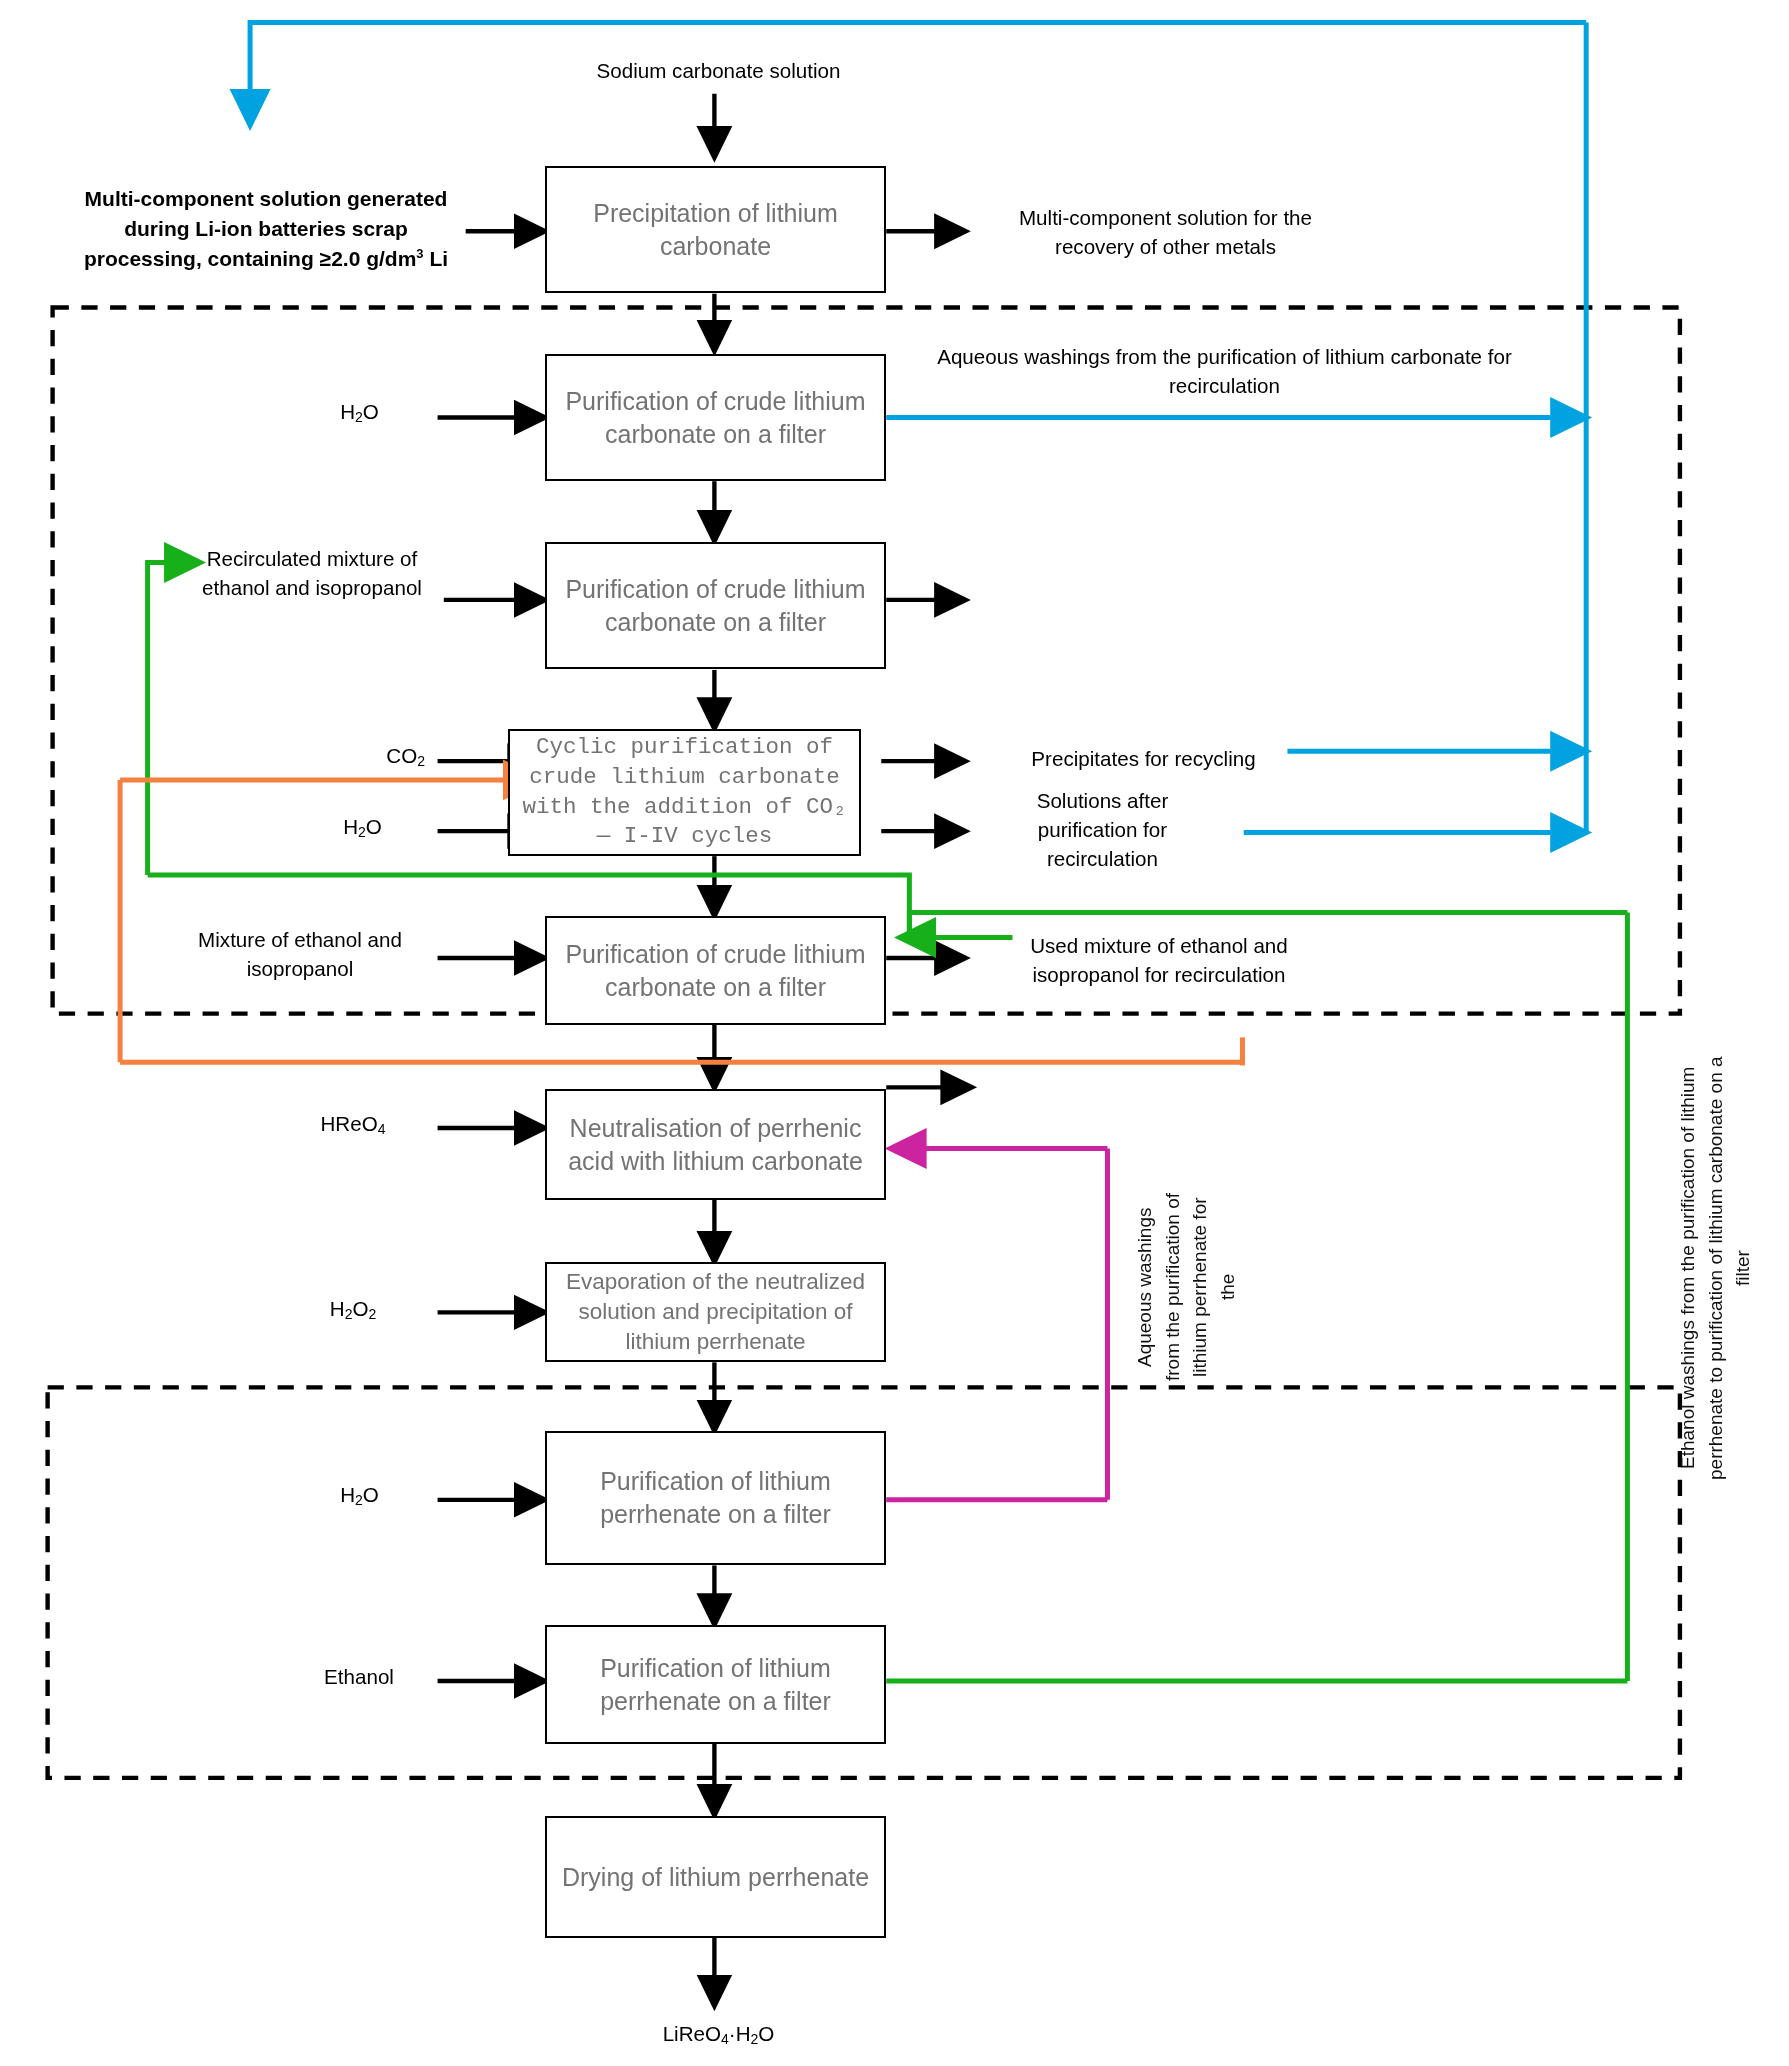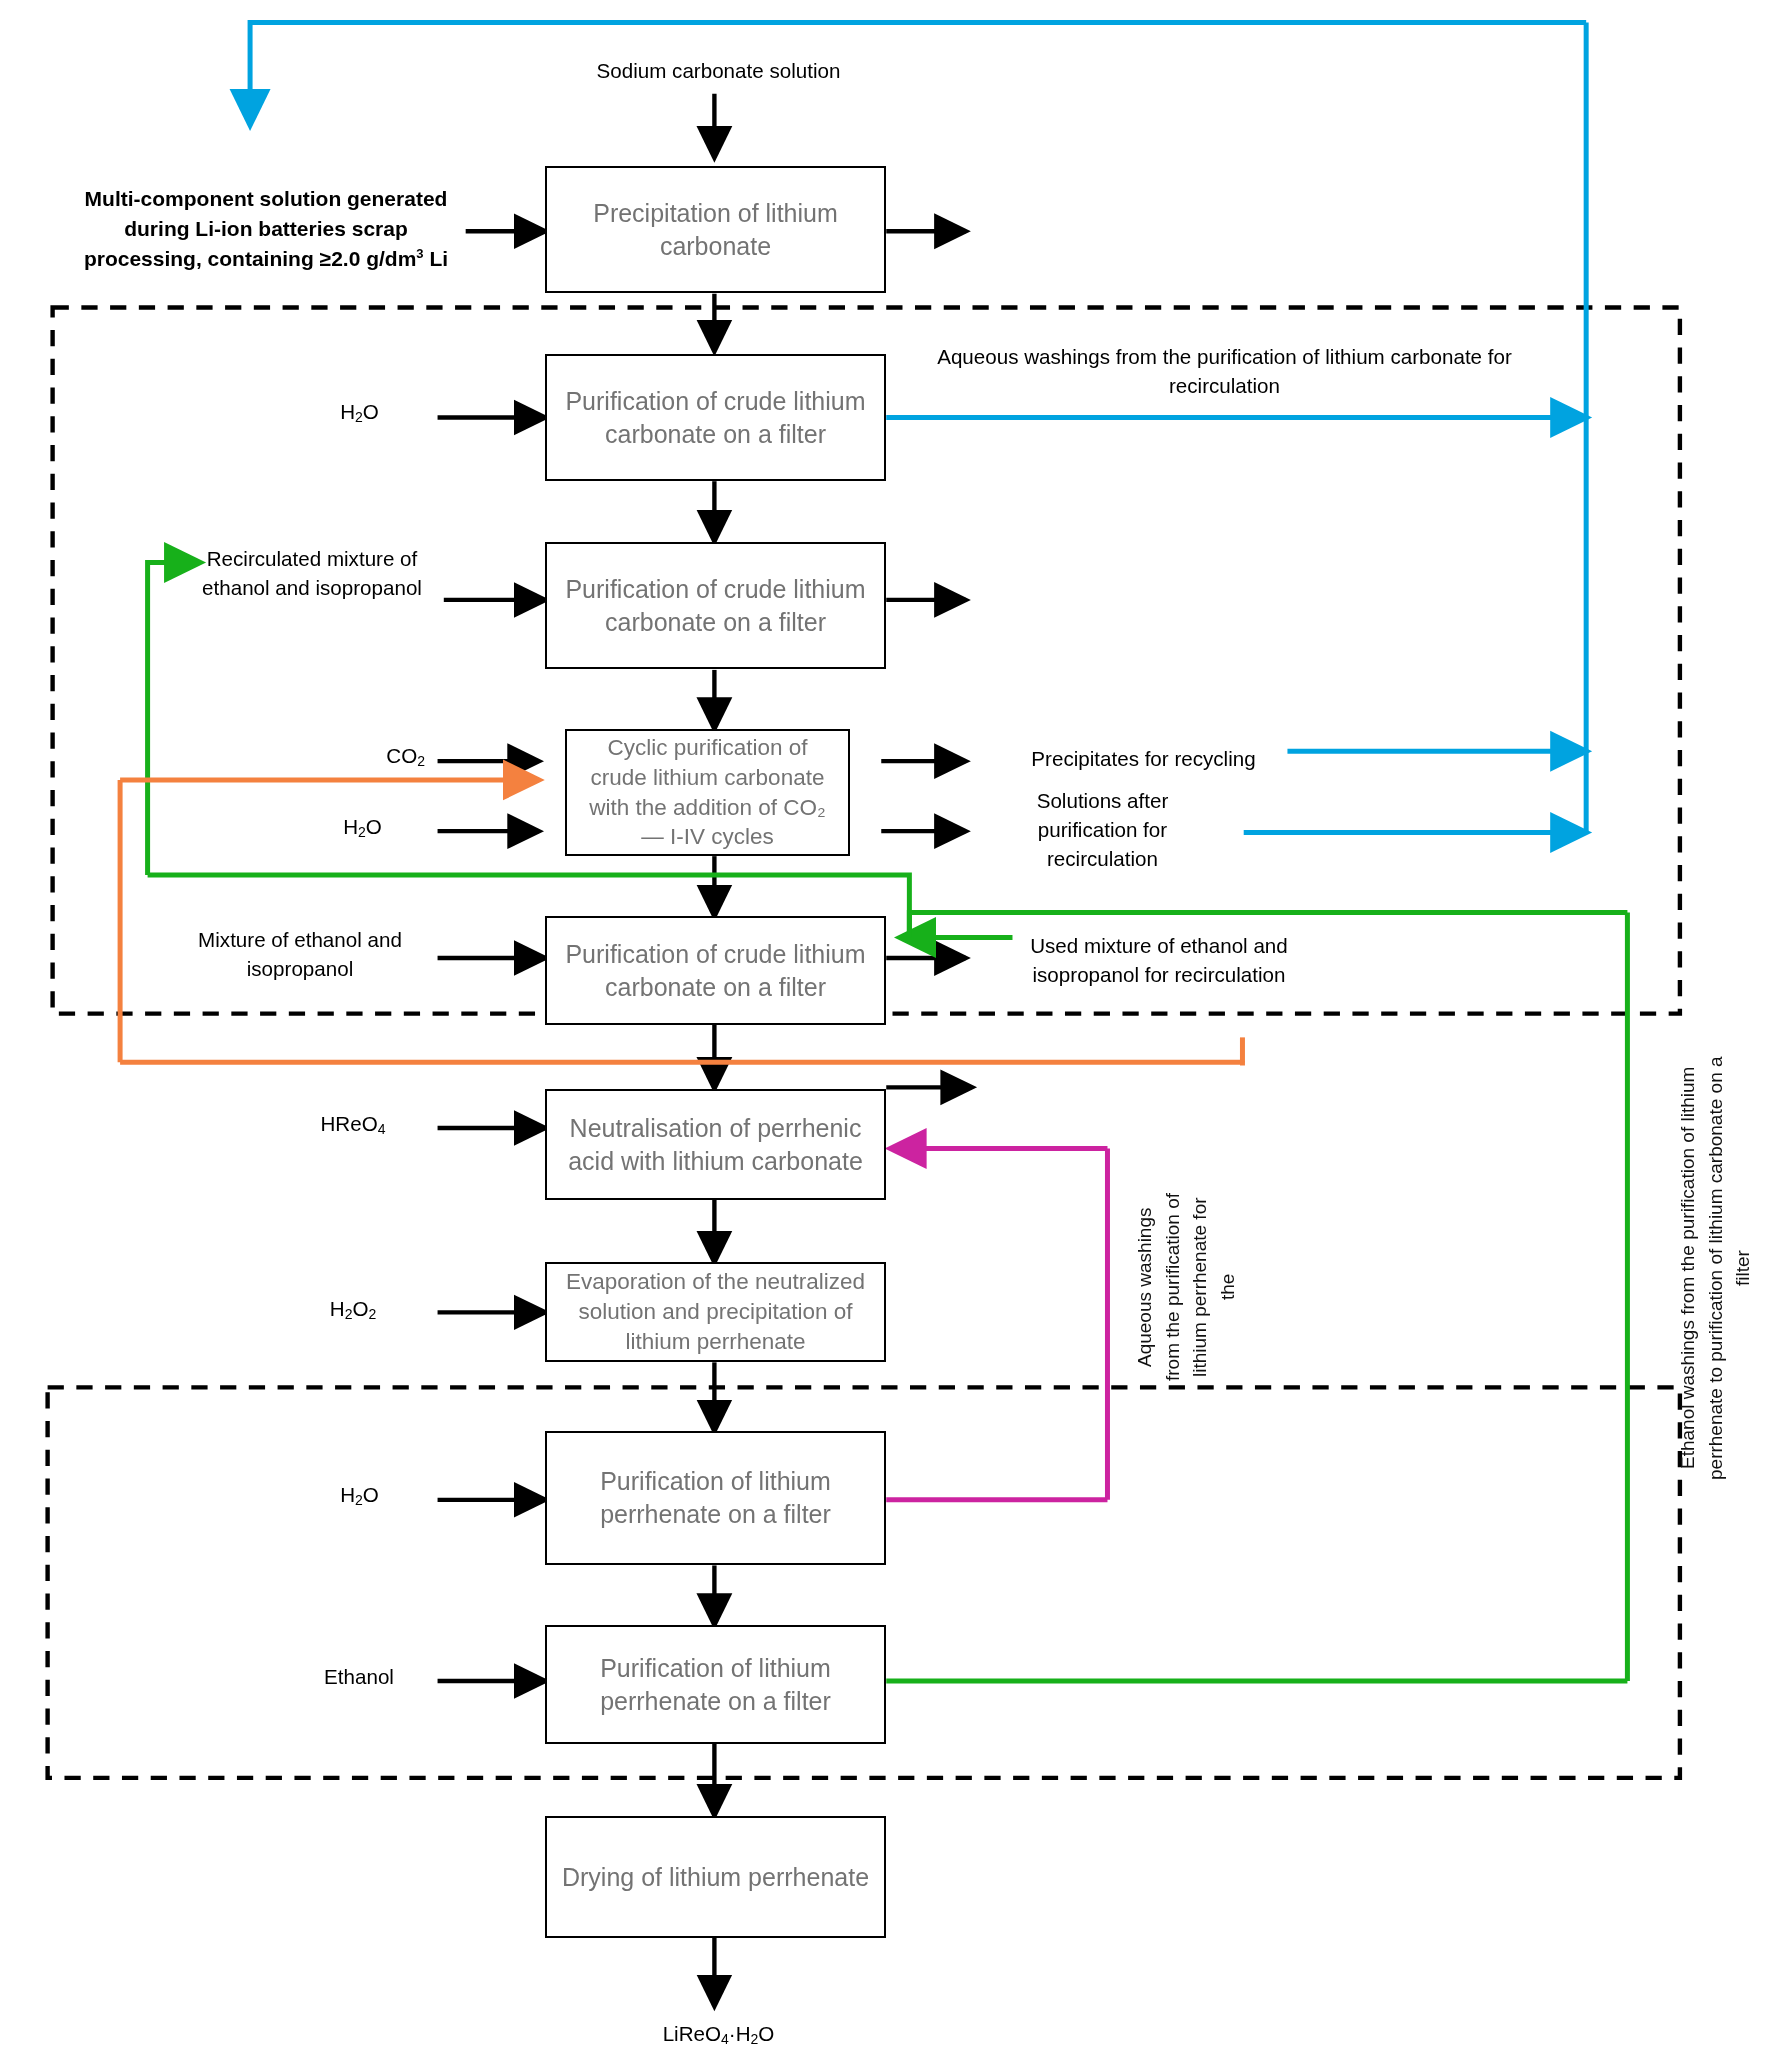--- a/index.html
+++ b/index.html
@@ -160,21 +160,21 @@
       <path d="M1772,1838 L1425,1838" marker-end="url(#ah-magenta)"></path>
     </g>
   </svg>
 
   <div class="proc-box" style="left:545px; top:166px; width:341px; height:127px;">Precipitation of lithium carbonate</div>
 
   <div class="proc-box" style="left:545px; top:354px; width:341px; height:127px;">Purification of crude lithium carbonate on a filter</div>
 
   <div class="proc-box" style="left:545px; top:542px; width:341px; height:127px;">Purification of crude lithium carbonate on a filter</div>
 
-  <div class="proc-box small" style="left:565px; top:729px; width:285px; height:127px;">Cyclic purification of crude lithium carbonate with the addition of CO₂ — I-IV cycles</div>
+  <div class="proc-box small" style="left:508px; top:729px; width:353px; height:127px;font-family:Liberation Mono, monospace;">Cyclic purification of crude lithium carbonate with the addition of CO₂ — I-IV cycles</div>
 
   <div class="proc-box" style="left:545px; top:916px; width:341px; height:109px;">Purification of crude lithium carbonate on a filter</div>
 
   <div class="proc-box" style="left:545px; top:1089px; width:341px; height:111px;">Neutralisation of perrhenic acid with lithium carbonate</div>
 
   <div class="proc-box small" style="left:545px; top:1262px; width:341px; height:100px;">Evaporation of the neutralized solution and precipitation of lithium  perrhenate</div>
 
   <div class="proc-box" style="left:545px; top:1431px; width:341px; height:134px;">Purification of lithium perrhenate on a filter</div>
 
   <div class="proc-box" style="left:545px; top:1625px; width:341px; height:119px;">Purification of lithium perrhenate on a filter</div>
@@ -196,20 +196,21 @@
   <div class="lbl" style="left:175px; top:925px; width:250px;">Mixture of ethanol and isopropanol</div>
 
   <div class="lbl" style="left:275px; top:1109px; width:156px;">HReO<sub>4</sub></div>
 
   <div class="lbl" style="left:275px; top:1294px; width:156px;">H<sub>2</sub>O<sub>2</sub></div>
 
   <div class="lbl" style="left:294px; top:1480px; width:131px;">H<sub>2</sub>O</div>
 
   <div class="lbl" style="left:281px; top:1662px; width:156px;">Ethanol</div>
 
+  <div class="lbl" style="left:981px; top:203px; width:369px;">Multi-component solution for the recovery of other metals</div>
 
   <div class="lbl" style="left:912px; top:342px; width:625px;">Aqueous washings from the purification of lithium carbonate for recirculation</div>
 
 
   <div class="lbl" style="left:1000px; top:744px; width:287px;">Precipitates for recycling</div>
 
   <div class="lbl" style="left:1012px; top:786px; width:181px;">Solutions after purification for recirculation</div>
 
   <div class="lbl" style="left:984px; top:931px; width:350px;">Used mixture of ethanol and isopropanol for recirculation</div>
 

